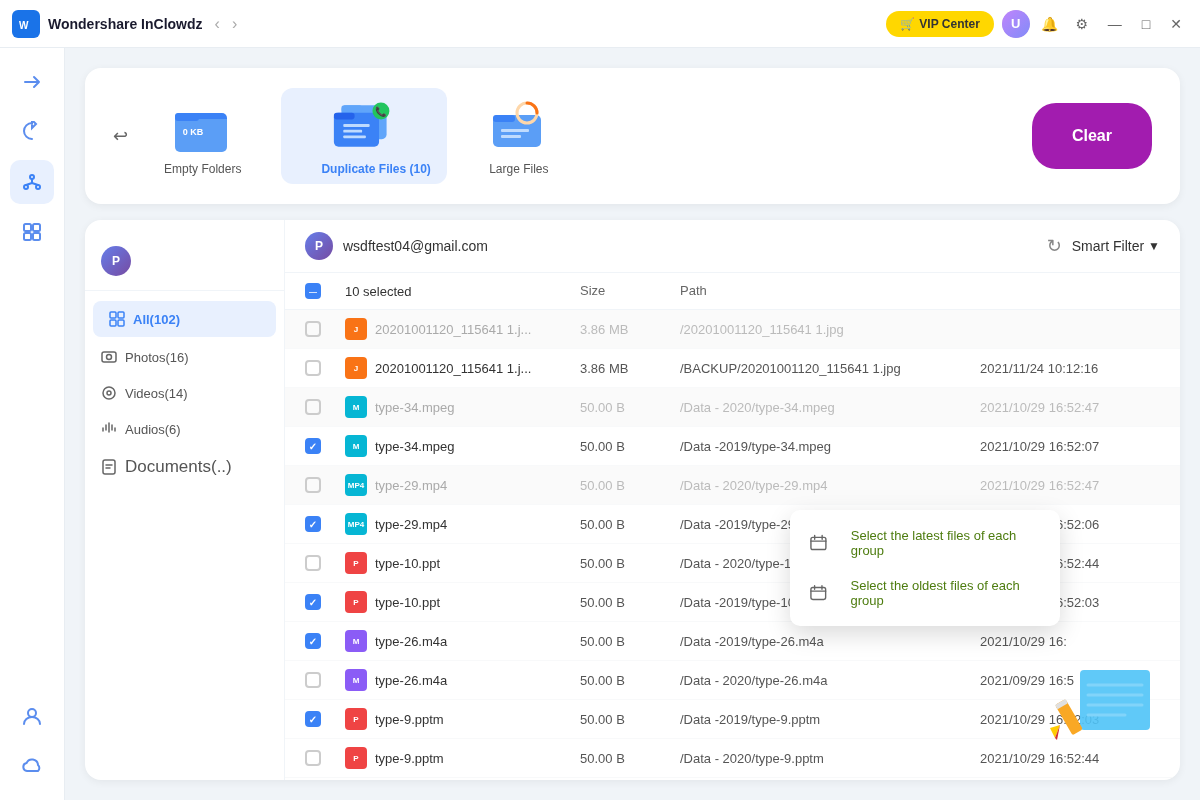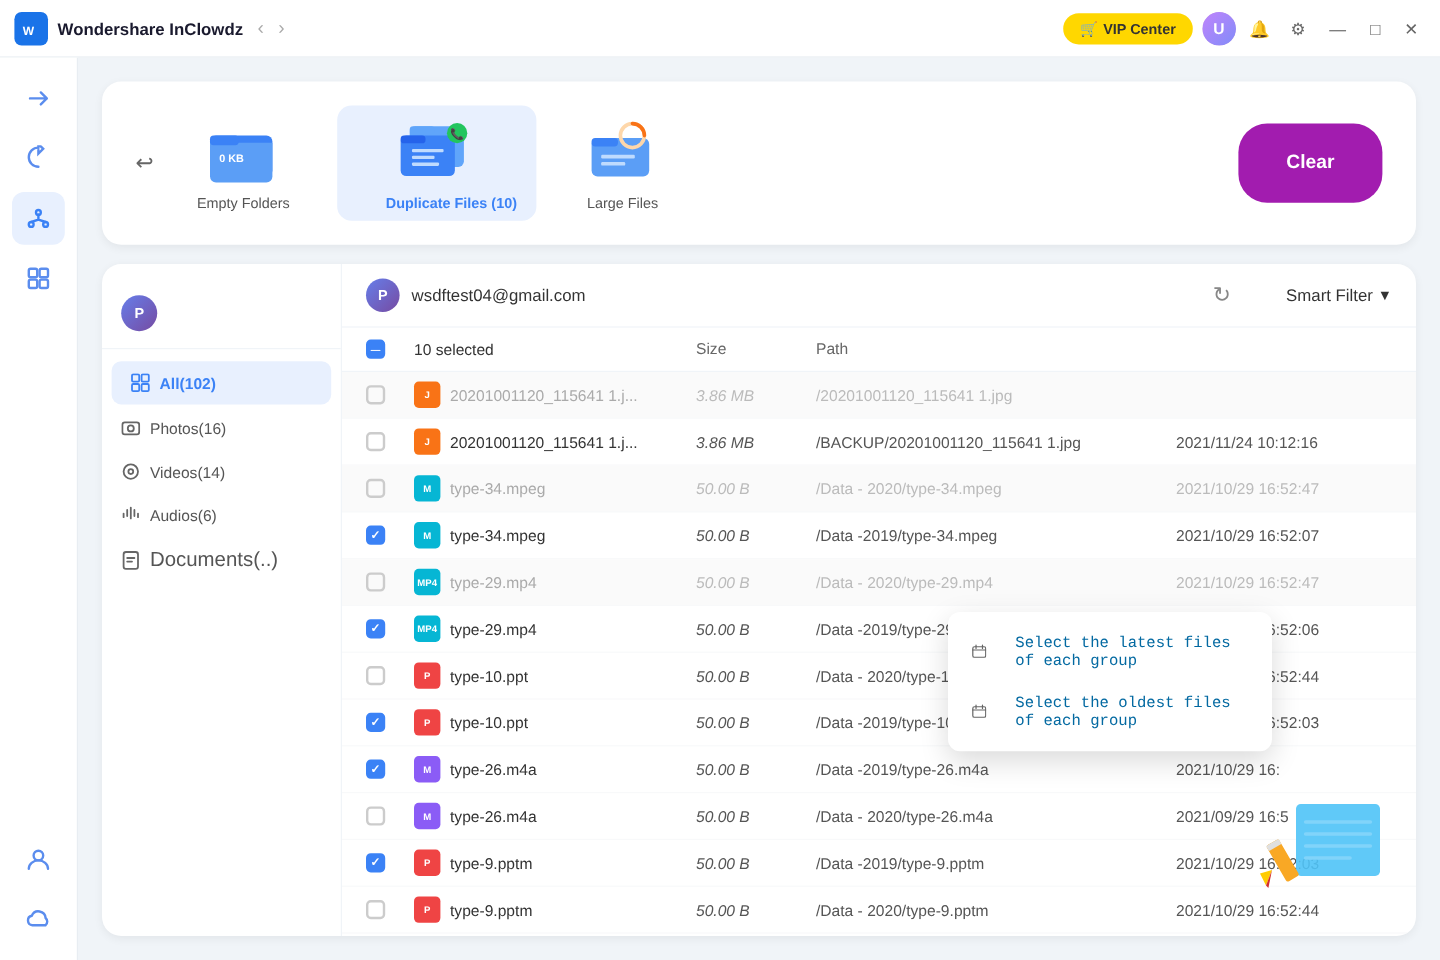--- a/index.html
+++ b/index.html
@@ -93,21 +93,21 @@
     .selected-count { font-size: 13px; color: #333; display: flex; align-items: center; gap: 8px; }
     .table-body { flex: 1; overflow-y: auto; }
     .file-row {
       display: grid; grid-template-columns: 40px 1fr 100px 300px 180px;
       padding: 8px 20px; align-items: center; border-bottom: 1px solid #f8f9fa;
       font-size: 13px;
     }
     .file-row.group-header { background: #fafafa; color: #aaa; }
     .file-name { display: flex; align-items: center; gap: 8px; color: #333; }
     .file-name.dimmed { color: #aaa; }
-    .file-size { color: #555; font-style: italic; }
+    .file-size { color: #555; }
     .file-size.dimmed { color: #bbb; }
     .file-path { color: #555; overflow: hidden; text-overflow: ellipsis; white-space: nowrap; }
     .file-path.dimmed { color: #bbb; }
     .file-date { color: #555; }
     .file-date.dimmed { color: #bbb; }
 
     
     .cb { width: 16px; height: 16px; border-radius: 4px; border: 2px solid #ccc; display: flex; align-items: center; justify-content: center; cursor: pointer; }
     .cb.checked { background: #3b82f6; border-color: #3b82f6; }
     .cb.checked::after { content: '✓'; color: #fff; font-size: 10px; font-weight: 700; }
@@ -119,21 +119,21 @@
 
     
     .dropdown-menu {
       position: absolute; right: 120px; top: 290px;
       background: #fff; border-radius: 10px; box-shadow: 0 8px 24px rgba(0,0,0,0.15);
       padding: 8px; width: 270px; z-index: 100;
     }
     .dropdown-item {
       display: flex; align-items: center; gap: 24px;
       padding: 10px 12px; border-radius: 8px; cursor: pointer;
-      font-size: 13px; color: #0369a1; font-family: Liberation Mono, monospace;
+      font-size: 13px; color: #4d7c0f;
     }
   </style>
 </head>
 <body>
 
 <div class="titlebar">
   <div class="titlebar-left">
     <div class="app-logo">
       <svg viewBox="0 0 18 18" fill="none">
         <rect width="18" height="18" rx="3" fill="#1a73e8"></rect>
@@ -320,21 +320,21 @@
       <div style="flex:1; display:flex; flex-direction:column; overflow:hidden;">
 
         <div style="display:flex; align-items:center; padding:12px 20px; border-bottom:1px solid #f0f4f8; justify-content:space-between;">
           <div style="display:flex;align-items:center;gap:10px;">
             <div style="width:28px;height:28px;background:linear-gradient(135deg,#667eea,#764ba2);border-radius:50%;display:flex;align-items:center;justify-content:center;color:#fff;font-size:12px;font-weight:700;">P</div>
             <span style="font-size:14px;color:#333;font-weight:500;">wsdftest04@gmail.com</span>
           </div>
           <div style="display:flex;align-items:center;gap:10px;">
             <span style="font-size:18px;color:#888;cursor:pointer;">↻</span>
             <div style="display:flex;align-items:center;gap:4px;cursor:pointer;">
-              <span style="font-size:14px;color:#333;font-weight:500;margin-left:36px;">Smart Filter</span>
+              <span style="font-size:14px;color:#333;font-weight:500;">Smart Filter</span>
               <span style="color:#333;font-size:12px;">▼</span>
             </div>
           </div>
         </div>
 
         <div class="table-header">
           <div class="check-all">
             <div class="cb indeterminate"></div>
           </div>
           <div class="selected-count">

